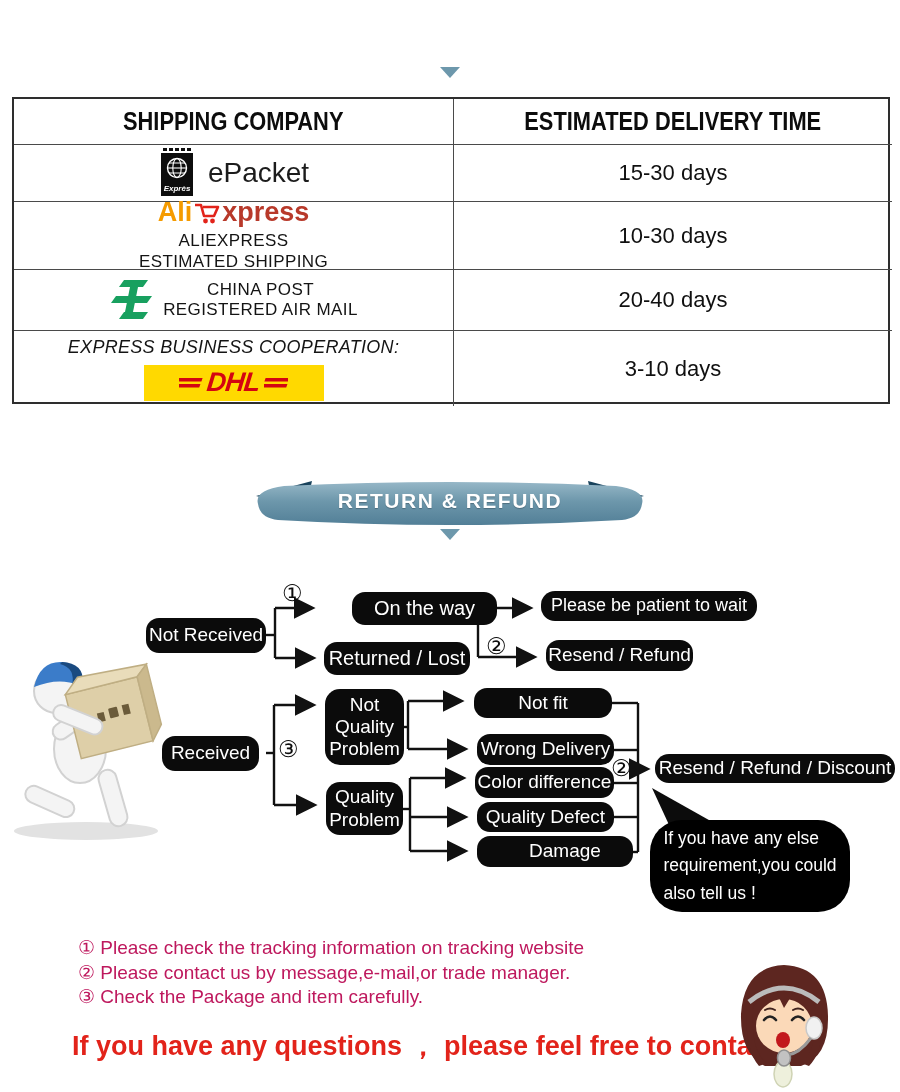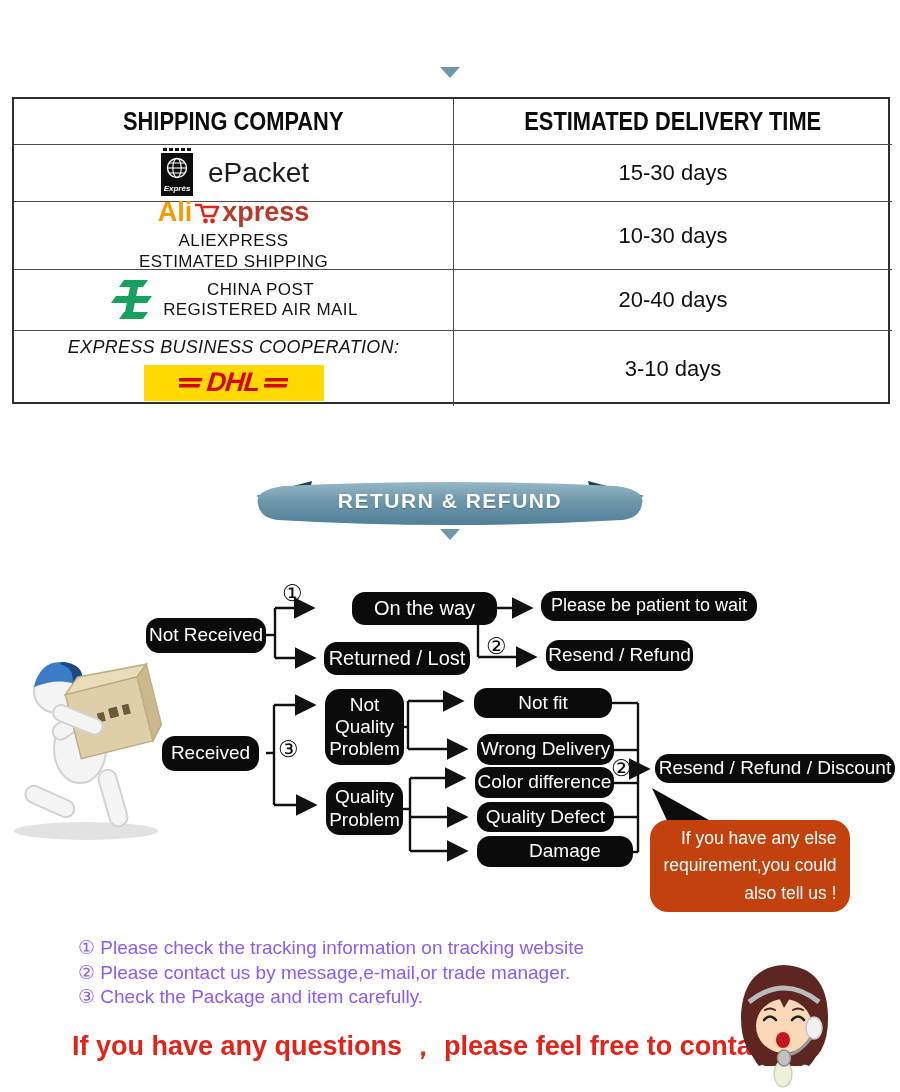--- a/index.html
+++ b/index.html
@@ -37,26 +37,26 @@
            justify-content:center;gap:4px;}
   .dhl-word{font-size:27px;font-weight:bold;font-style:italic;color:#d40511;
             transform:skewX(-6deg);letter-spacing:-1px;line-height:1;}
 
   
   .fnode{position:absolute;background:#0b0b0b;color:#fff;border-radius:13px;
          display:flex;align-items:center;justify-content:center;text-align:center;
          white-space:pre-line;font-size:19px;line-height:1.17;}
   .mark{position:absolute;font-size:23px;color:#0d0d0d;}
   #connectors{position:absolute;left:0;top:0;pointer-events:none;}
-  .bubble{position:absolute;background:#c2410c;color:#fff;border-radius:18px;
-          display:flex;align-items:center;justify-content:center;text-align:right;
+  .bubble{position:absolute;background:#000000;color:#fff;border-radius:32px;
+          display:flex;align-items:center;justify-content:center;text-align:left;
           white-space:pre-line;font-size:17.5px;line-height:1.55;}
 
   
-  .note{position:absolute;left:78px;font-size:19px;color:#8b5cf6;}
+  .note{position:absolute;left:78px;font-size:19px;color:#be185d;}
   .contact-line{position:absolute;left:72px;top:1028px;font-size:27px;font-weight:bold;
                 color:#e2231a;white-space:nowrap;}
 </style>
 </head>
 <body>
 
 <div id="page">
 
   <div class="tri" style="left:440px;top:67px;"></div>
 

